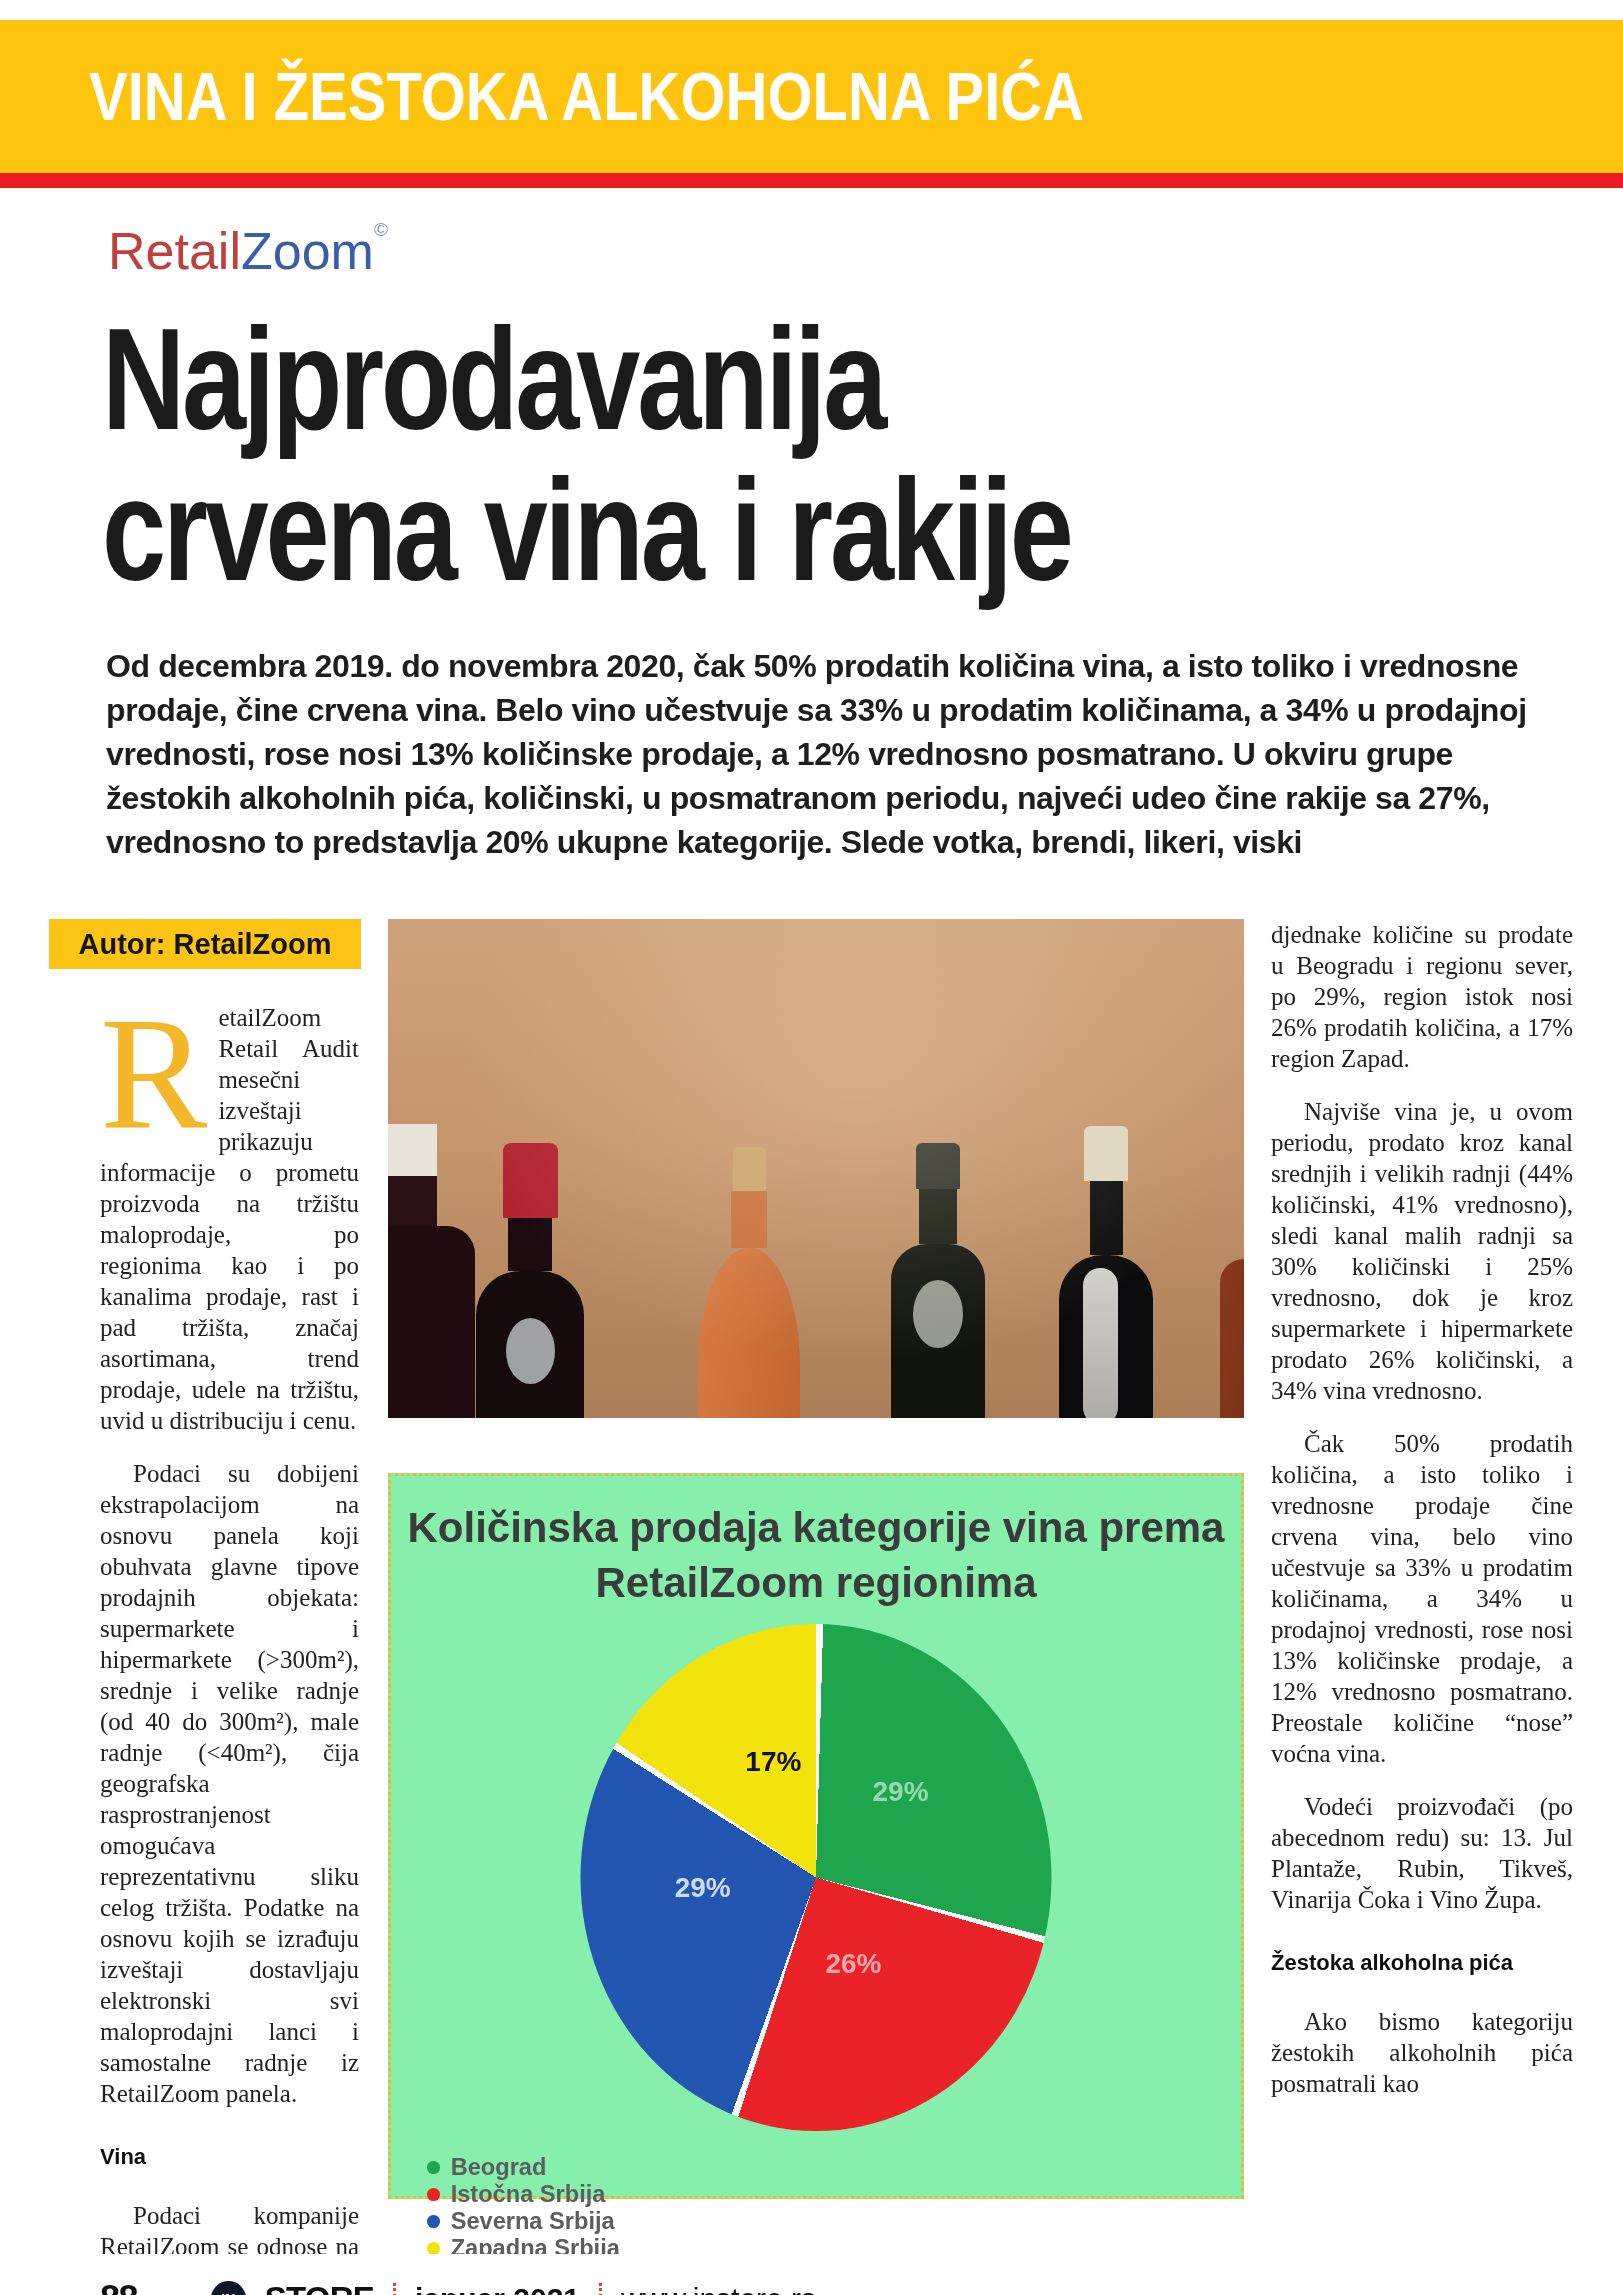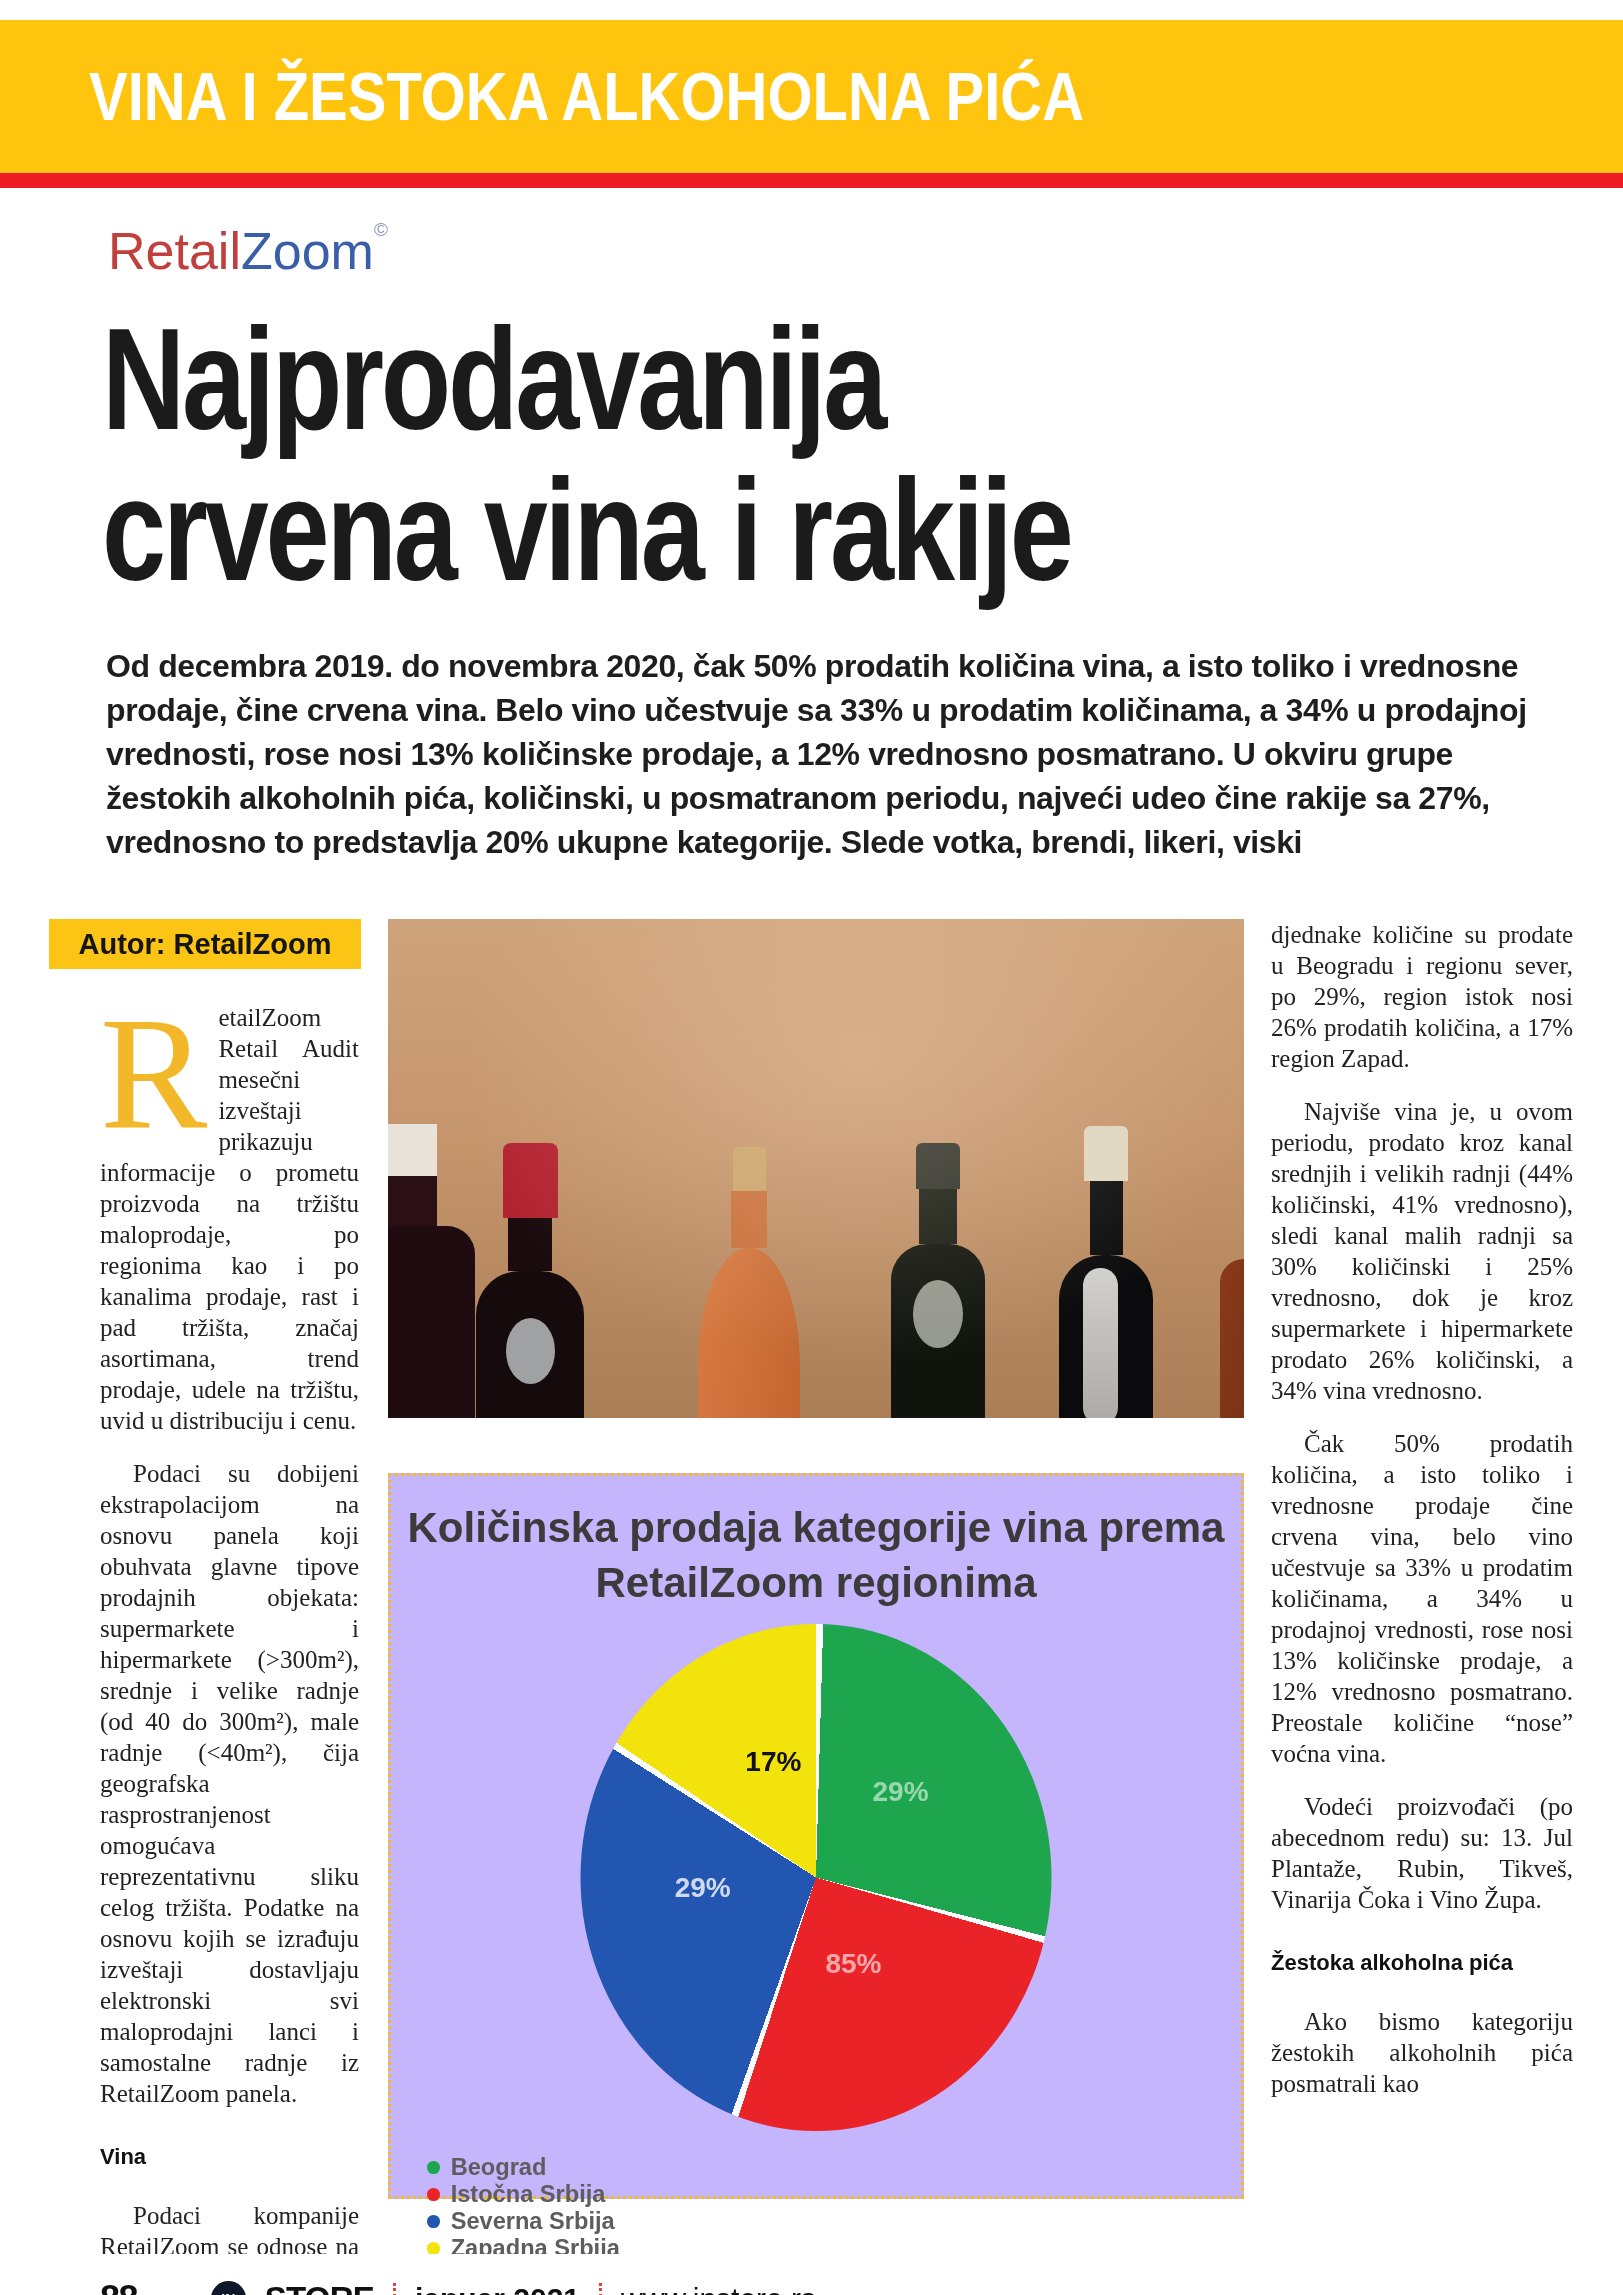--- a/index.html
+++ b/index.html
@@ -61,21 +61,21 @@
   }
   .photo::after{
     content:"";position:absolute;inset:0;
     background:radial-gradient(ellipse at 55% 30%,rgba(255,235,210,.25),rgba(0,0,0,0) 60%);
   }
   .bottle{position:absolute;bottom:0;display:flex;flex-direction:column;align-items:center;justify-content:flex-end;}
   .bottle div{flex:0 0 auto;}
   
   .chart-box{
     margin-top:55px;border:3.9px dotted #f7b91c;height:726px;box-sizing:border-box;
-    padding:12.6px 15.7px;background:#c4b5fd;
+    padding:12.6px 15.7px;background:#86efac;
   }
   .chart-title{
     font-family:"Liberation Sans",sans-serif;font-weight:bold;font-size:42px;line-height:55px;
     color:#3b3b3b;text-align:center;margin-top:11px;
   }
   .pie-wrap{position:relative;height:514px;margin-top:11px;}
   .pie{
     position:absolute;left:50%;top:3.1px;transform:translateX(-50%);
     width:471px;height:507px;border-radius:50%;
     background:#ddd;
@@ -176,21 +176,21 @@
     </div>
 
     <div class="chart-box">
       <div class="chart-title">
         <span>Količinska prodaja kategorije vina prema</span><br>
         <span>RetailZoom regionima</span>
       </div>
       <div class="pie-wrap">
         <div class="pie" style="background: conic-gradient(rgb(255, 255, 255) 0%, rgb(255, 255, 255) 0.45%, rgb(30, 166, 78) 0.45%, rgb(30, 166, 78) 29%, rgb(255, 255, 255) 29%, rgb(255, 255, 255) 29.45%, rgb(234, 35, 40) 29.45%, rgb(234, 35, 40) 55%, rgb(255, 255, 255) 55%, rgb(255, 255, 255) 55.45%, rgb(35, 86, 176) 55.45%, rgb(35, 86, 176) 84%, rgb(255, 255, 255) 84%, rgb(255, 255, 255) 84.45%, rgb(242, 227, 12) 84.45%, rgb(242, 227, 12) 101%);">
           <span class="plabel g">29%</span>
-          <span class="plabel r">85%</span>
+          <span class="plabel r">26%</span>
           <span class="plabel b">29%</span>
           <span class="plabel y">17%</span>
         </div>
       </div>
       <div class="legend">
         <div class="litem">
           <span class="ldot" style="background: rgb(30, 166, 78);"></span>
           <span>Beograd</span>
         </div>
         <div class="litem">

